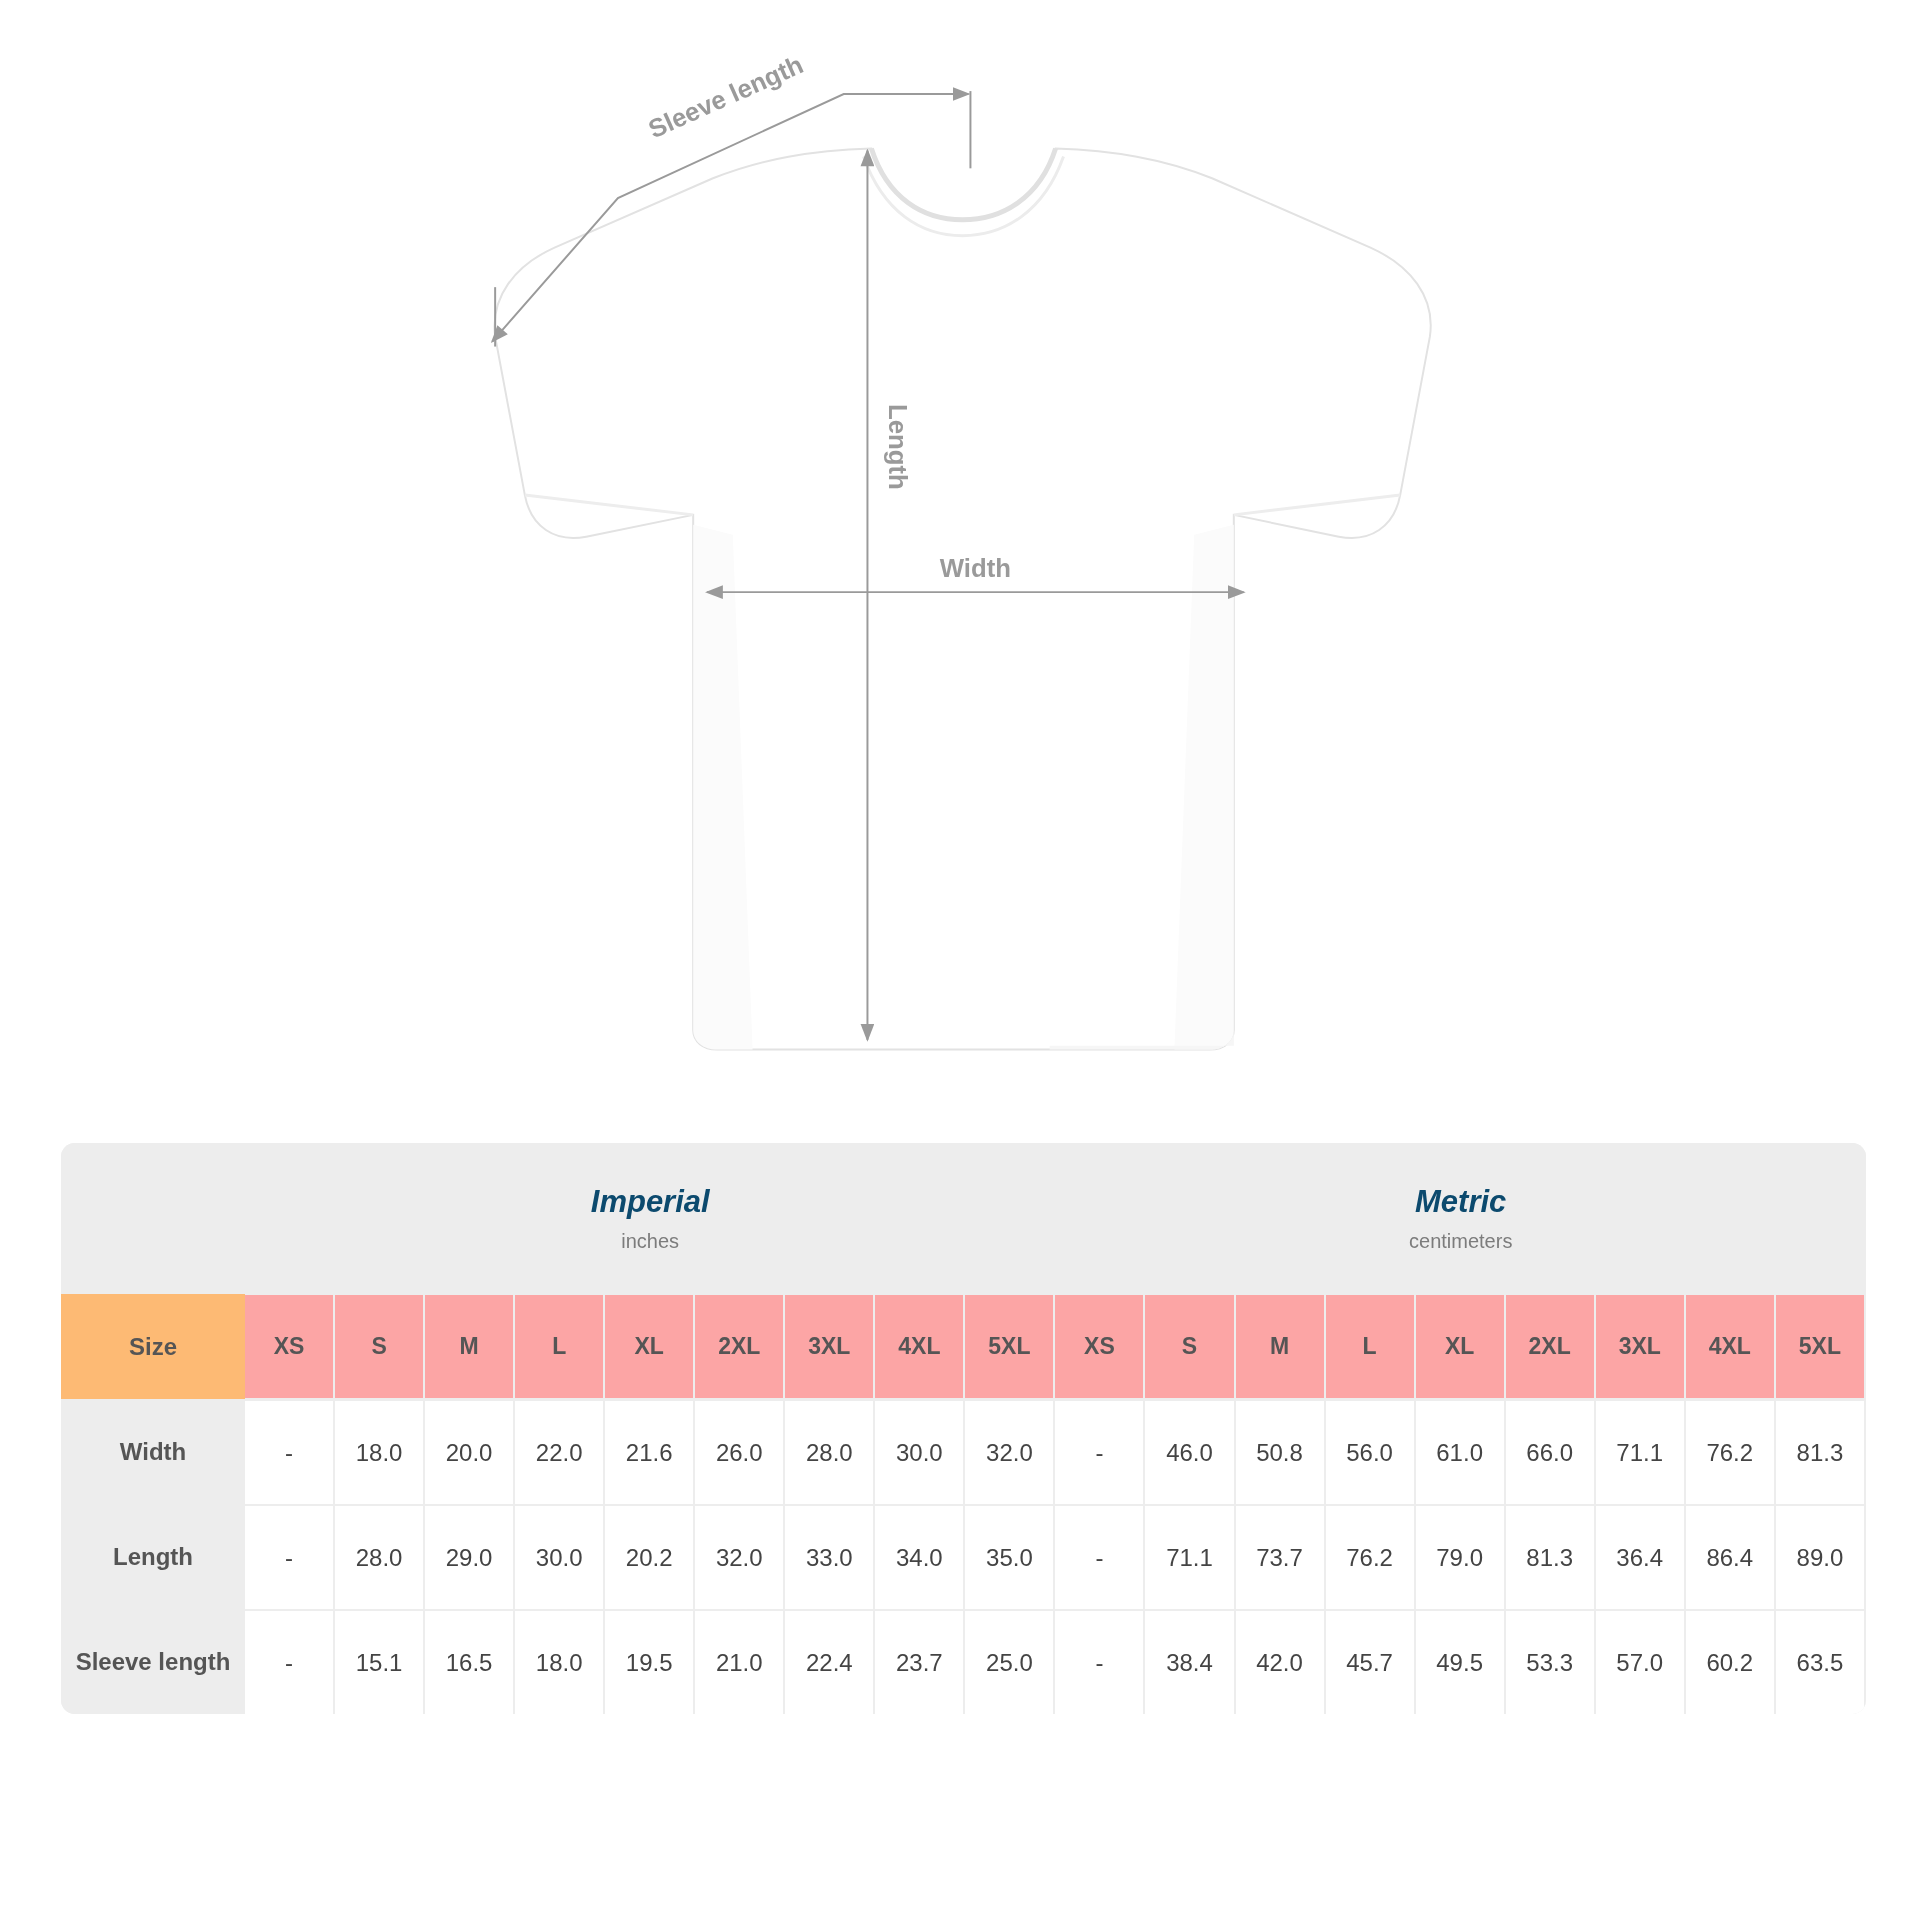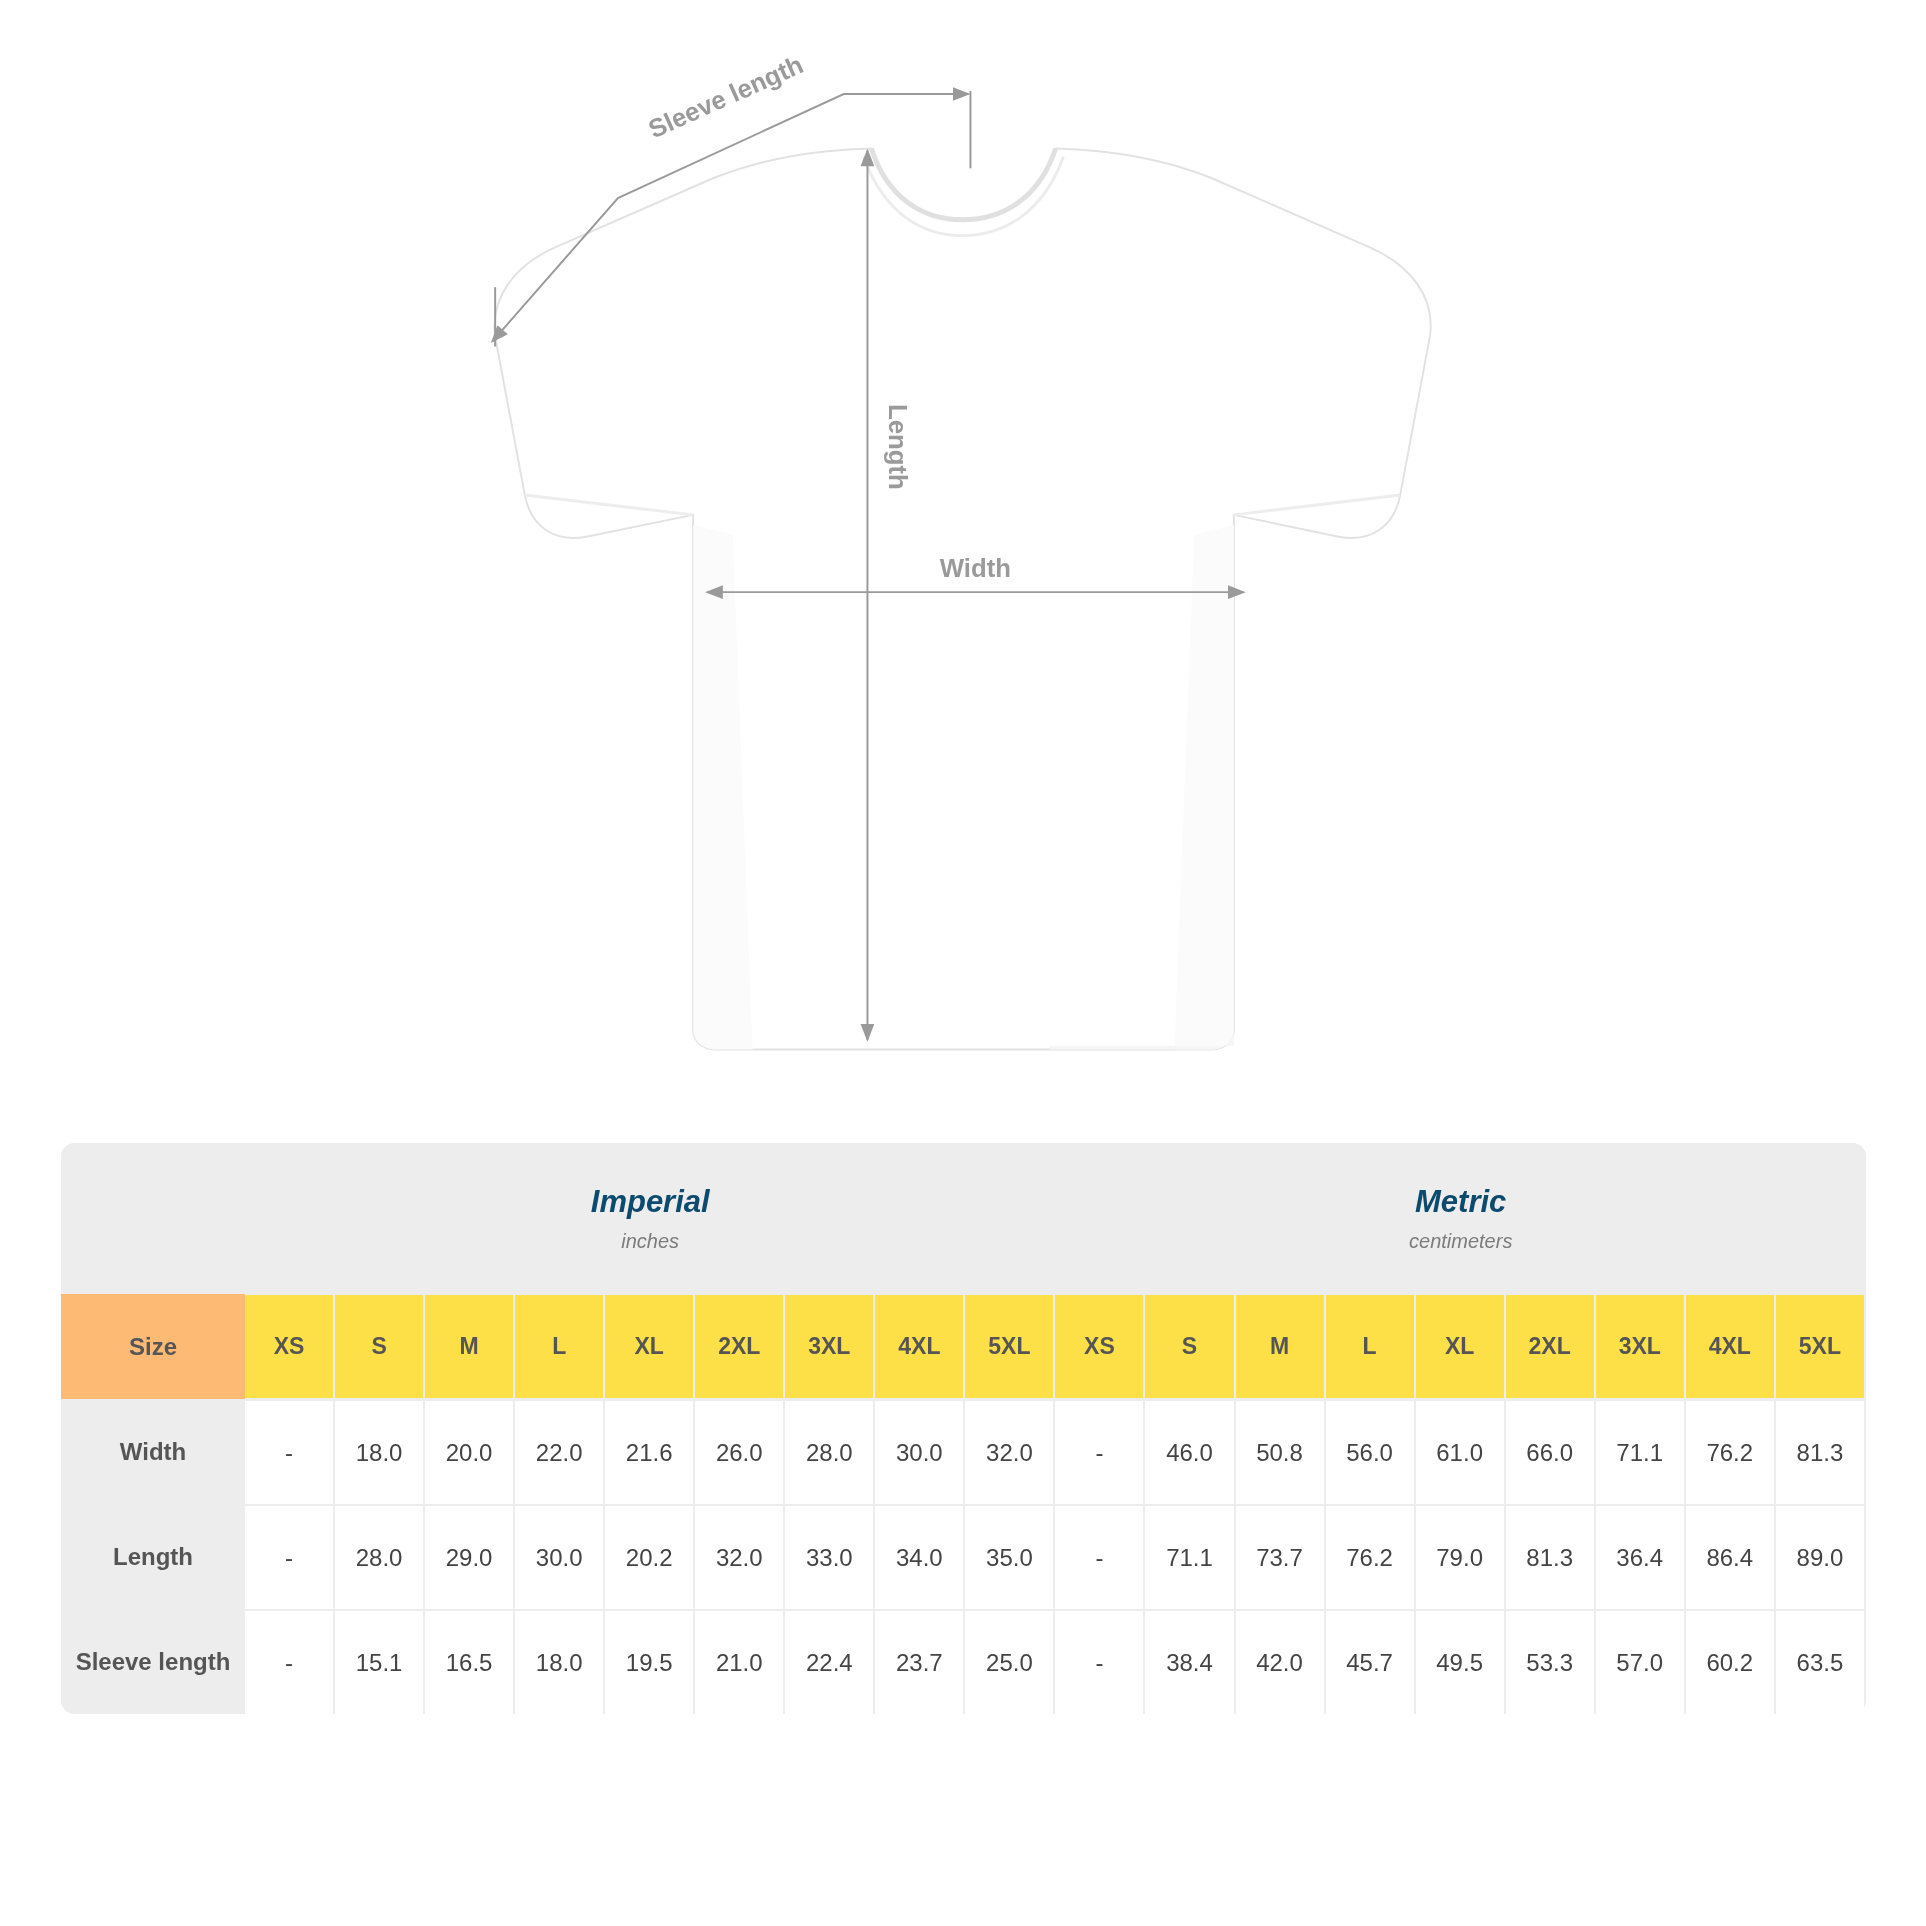--- a/index.html
+++ b/index.html
@@ -72,21 +72,20 @@
     background: #ededed;
   }
   .unit-name {
     font-size: 31px;
     font-weight: bold;
     font-style: italic;
     color: #0c4a6e;
   }
   .unit-sub {
     font-size: 20px;
-    font-style: italic;
     color: #7c7c7c;
     margin-top: 10px;
   }
 
   
   .head-row td {
     height: 103px;
     background: #fdba74;
     font-size: 23px;
     font-weight: bold;
@@ -101,21 +100,21 @@
     height: 103px;
     display: flex;
     align-items: center;
     justify-content: center;
   }
   .head-row td.data-head {
     background: #ededed;
     padding: 0;
   }
   .head-row td.data-head .cellbox {
-    background: #fde047;
+    background: #fca5a5;
     border-right: 2px solid #ededed;
   }
 
   .data-row td {
     height: 103px;
     background: #ededed;
     padding: 0;
   }
   .data-row td.label-cell {
     font-size: 24px;

